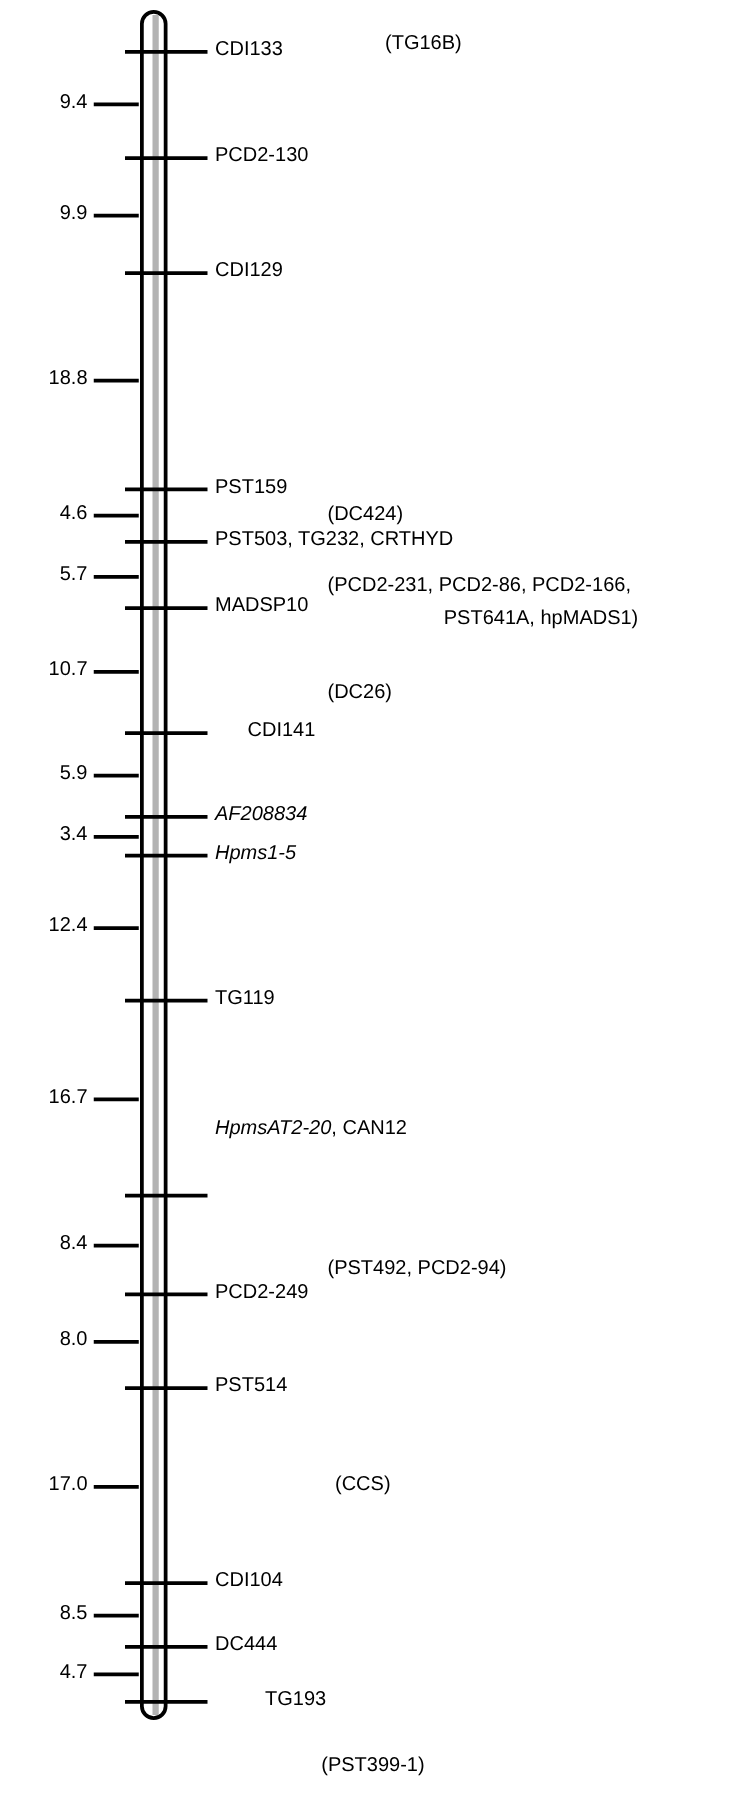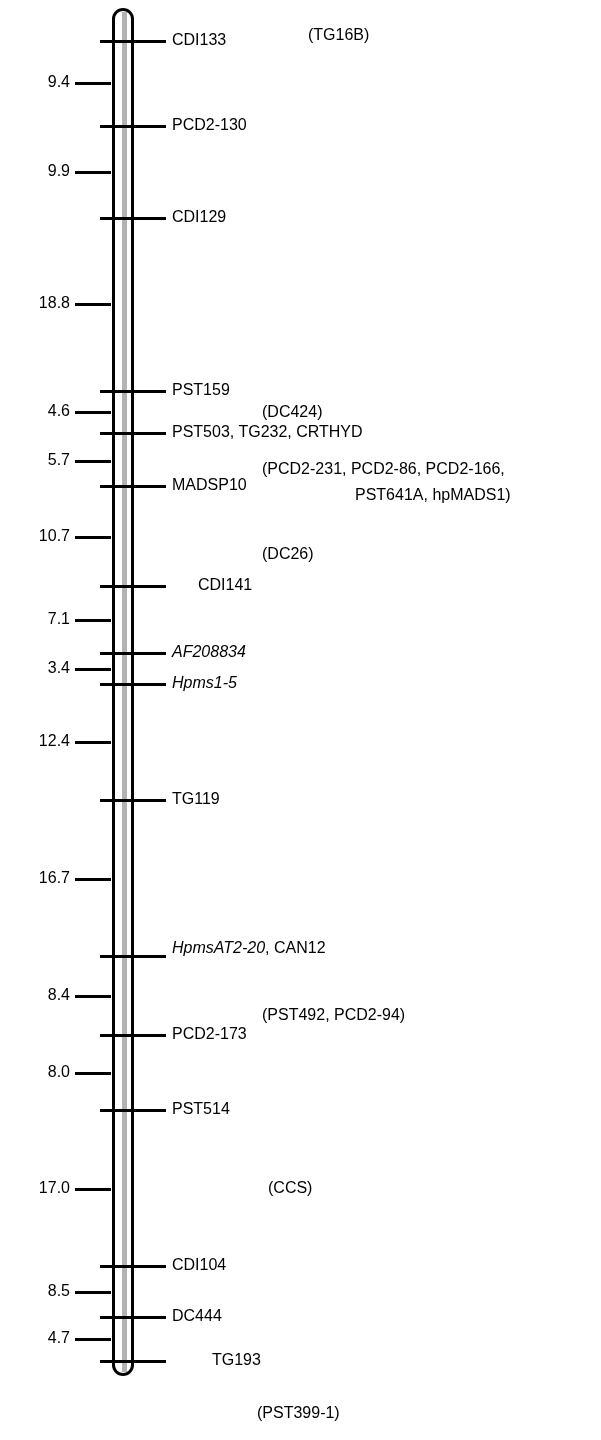--- a/index.html
+++ b/index.html
@@ -128,43 +128,43 @@
       <div class="dist-tick" style="top: 1291px;"></div>
       <div class="dist-tick" style="top: 1338px;"></div>
     </div>
   <div id="dist-labels">
       <div class="dist-label" style="top: 74px;">9.4</div>
       <div class="dist-label" style="top: 163px;">9.9</div>
       <div class="dist-label" style="top: 295px;">18.8</div>
       <div class="dist-label" style="top: 403px;">4.6</div>
       <div class="dist-label" style="top: 452px;">5.7</div>
       <div class="dist-label" style="top: 528px;">10.7</div>
-      <div class="dist-label" style="top: 611px;">7.1</div>
+      <div class="dist-label" style="top: 611px;">5.9</div>
       <div class="dist-label" style="top: 660px;">3.4</div>
       <div class="dist-label" style="top: 733px;">12.4</div>
       <div class="dist-label" style="top: 870px;">16.7</div>
       <div class="dist-label" style="top: 987px;">8.4</div>
       <div class="dist-label" style="top: 1064px;">8.0</div>
       <div class="dist-label" style="top: 1180px;">17.0</div>
       <div class="dist-label" style="top: 1283px;">8.5</div>
       <div class="dist-label" style="top: 1330px;">4.7</div>
     </div>
   <div id="locus-labels">
       <div class="locus-label" style="left: 172px; top: 32px;">CDI133</div>
       <div class="locus-label" style="left: 172px; top: 117px;">PCD2-130</div>
       <div class="locus-label" style="left: 172px; top: 209px;">CDI129</div>
       <div class="locus-label" style="left: 172px; top: 382px;">PST159</div>
       <div class="locus-label" style="left: 172px; top: 424px;">PST503, TG232, CRTHYD</div>
       <div class="locus-label" style="left: 172px; top: 477px;">MADSP10</div>
       <div class="locus-label" style="left: 172px; top: 577px; margin-left: 26px;">CDI141</div>
       <div class="locus-label italic" style="left: 172px; top: 644px;">AF208834</div>
       <div class="locus-label italic" style="left: 172px; top: 675px;">Hpms1-5</div>
       <div class="locus-label" style="left: 172px; top: 791px;">TG119</div>
-      <div class="locus-label italic" style="left: 172px; top: 940px; text-align: center;">HpmsAT2-20<span class="roman">, CAN12</span></div>
-      <div class="locus-label" style="left: 172px; top: 1026px;">PCD2-173</div>
+      <div class="locus-label italic" style="left: 172px; top: 895px; text-align: center;">HpmsAT2-20<span class="roman">, CAN12</span></div>
+      <div class="locus-label" style="left: 172px; top: 1026px;">PCD2-249</div>
       <div class="locus-label" style="left: 172px; top: 1101px;">PST514</div>
       <div class="locus-label" style="left: 172px; top: 1257px;">CDI104</div>
       <div class="locus-label" style="left: 172px; top: 1308px;">DC444</div>
       <div class="locus-label" style="left: 172px; top: 1352px; margin-left: 40px;">TG193</div>
     </div>
   <div id="free-labels">
       <div class="free-label" style="left: 272px; top: 27px; margin-left: 36px;">(TG16B)</div>
       <div class="free-label" style="left: 262px; top: 404px;">(DC424)</div>
       <div class="free-label" style="left: 262px; top: 461px;">(PCD2-231, PCD2-86, PCD2-166,</div>
       <div class="free-label" style="left: 355px; top: 487px;">PST641A, hpMADS1)</div>

